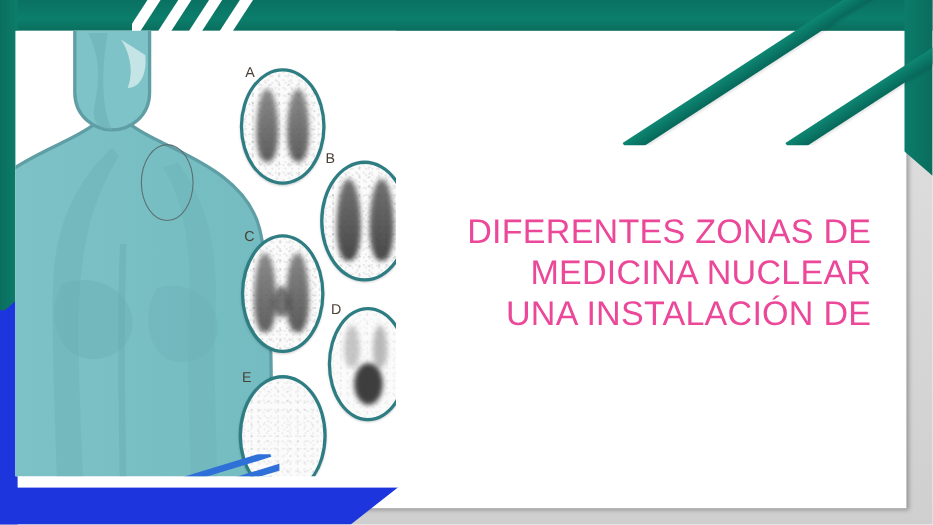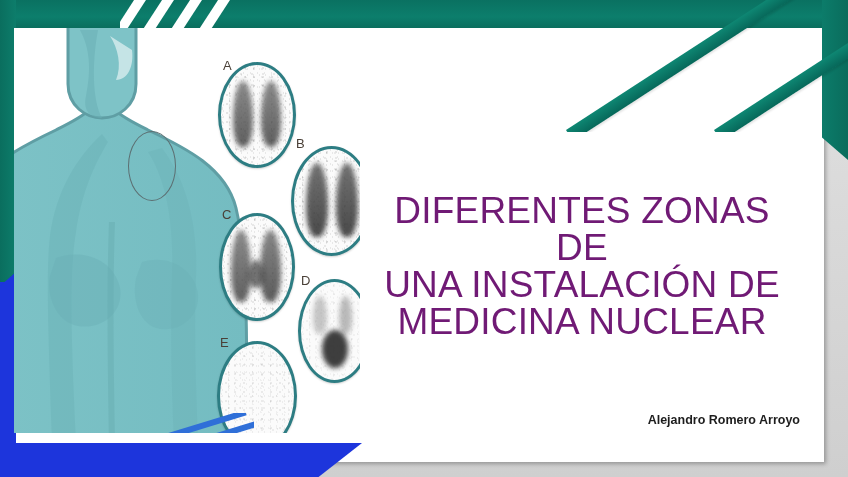--- a/index.html
+++ b/index.html
@@ -130,23 +130,23 @@
   
   .bar-bottom{
     position:absolute;left:0;top:443px;width:362px;height:34px;
     background:#1d35dc;
     clip-path:polygon(0 0,100% 0,88% 100%,0 100%);
   }
 
   
   .title{
     position:absolute;left:372px;top:192px;width:420px;
-    text-align:center;
-    color:#701a75;
-    font-size:37px;line-height:37px;
+    text-align:right;
+    color:#ec4899;
+    font-size:31px;line-height:37px;
     font-family:"Liberation Sans", sans-serif;
     font-weight:400;letter-spacing:.2px;
   }
   .author{
     position:absolute;left:440px;top:413px;width:360px;
     text-align:right;padding-right:22px;
     color:#1d1d1d;font-size:12.5px;font-weight:bold;
     font-family:"Liberation Sans", sans-serif;
   }
 </style>
@@ -260,19 +260,18 @@
       <i class="b1"></i>
       <i class="b2"></i>
       <i class="b3"></i>
     </div>
   </div>
 
   <div class="bar-bottom"></div>
 
   <div class="title">
     <div>DIFERENTES ZONAS DE</div>
+    <div>MEDICINA NUCLEAR</div>
     <div>UNA INSTALACIÓN DE</div>
-    <div>MEDICINA NUCLEAR</div>
-  </div>
-
-  <div class="author">Alejandro Romero Arroyo</div>
+  </div>
+
 
 </div>
 
 </body></html>

